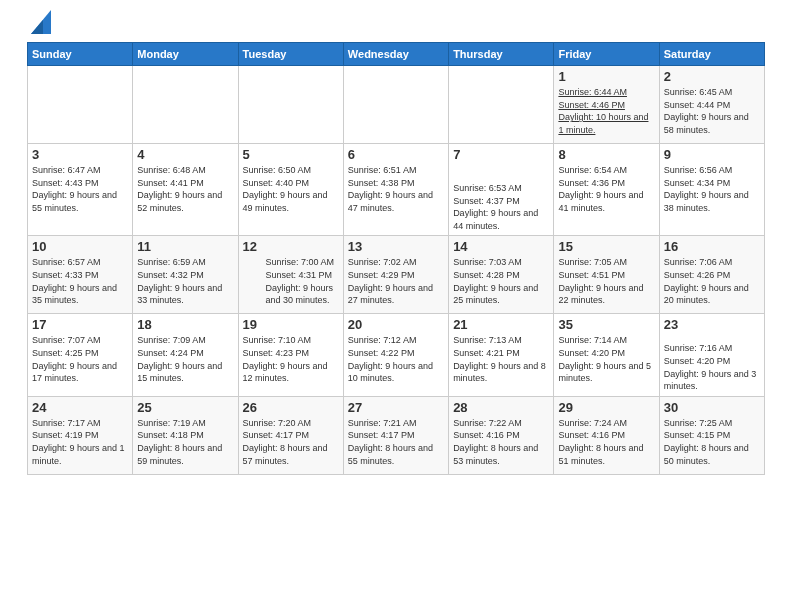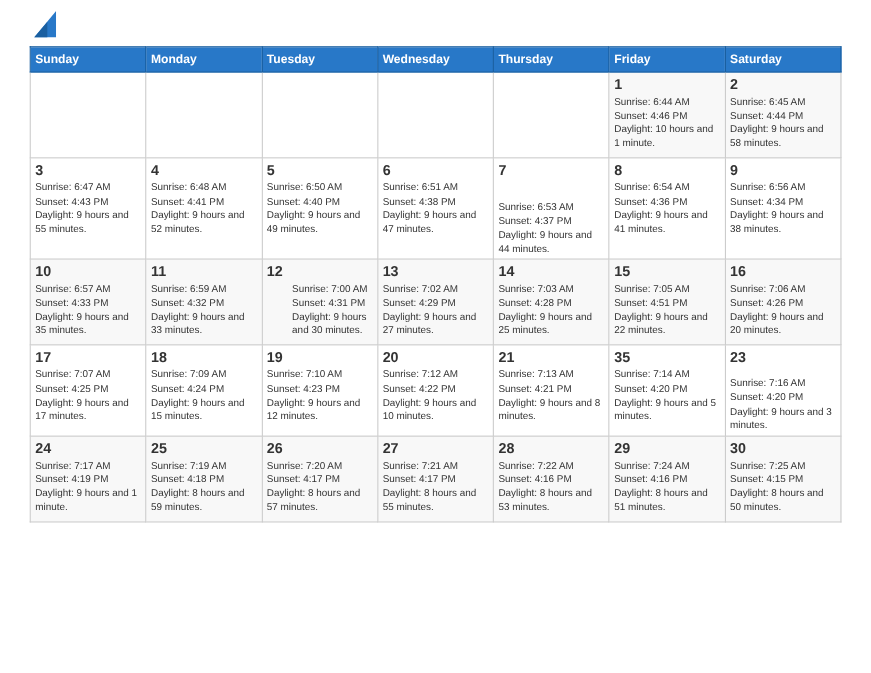--- a/index.html
+++ b/index.html
@@ -135,21 +135,21 @@
     </thead>
     <tbody id="calendar-body">
     <tr>
           <td class="empty-cell"></td>
           <td class="empty-cell"></td>
           <td class="empty-cell"></td>
           <td class="empty-cell"></td>
           <td class="empty-cell"></td>
           <td>
             <span class="day-num">1</span>
-            <div class="day-info" style="white-space: pre-line;">Sunrise: 6:44 AM
+            <div class="day-info" style="white-space: pre-line; text-decoration: underline;">Sunrise: 6:44 AM
 Sunset: 4:46 PM
 Daylight: 10 hours and 1 minute.</div>
           </td>
           <td>
             <span class="day-num">2</span>
             <div class="day-info" style="white-space: pre-line;">Sunrise: 6:45 AM
 Sunset: 4:44 PM
 Daylight: 9 hours and 58 minutes.</div>
           </td>
         </tr>

